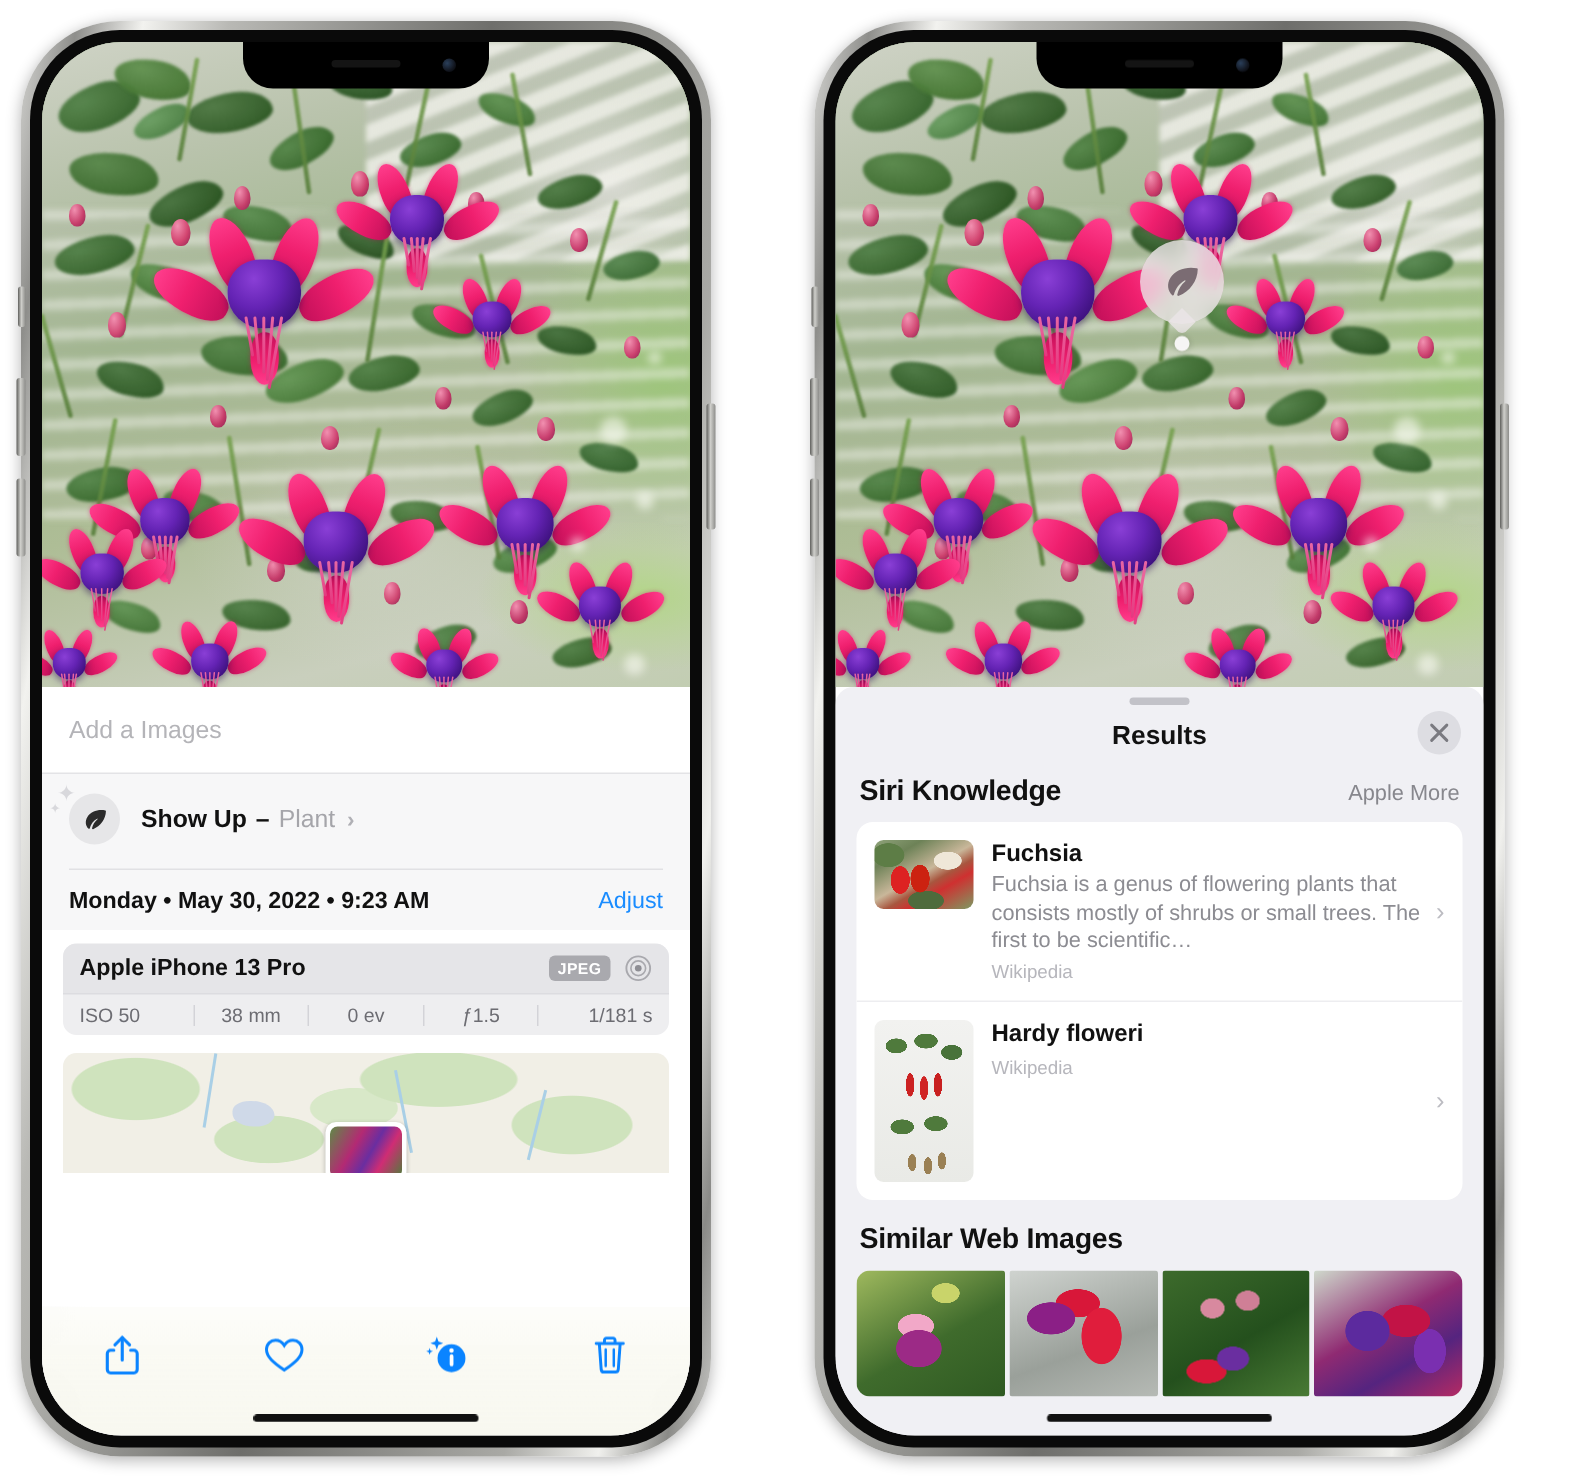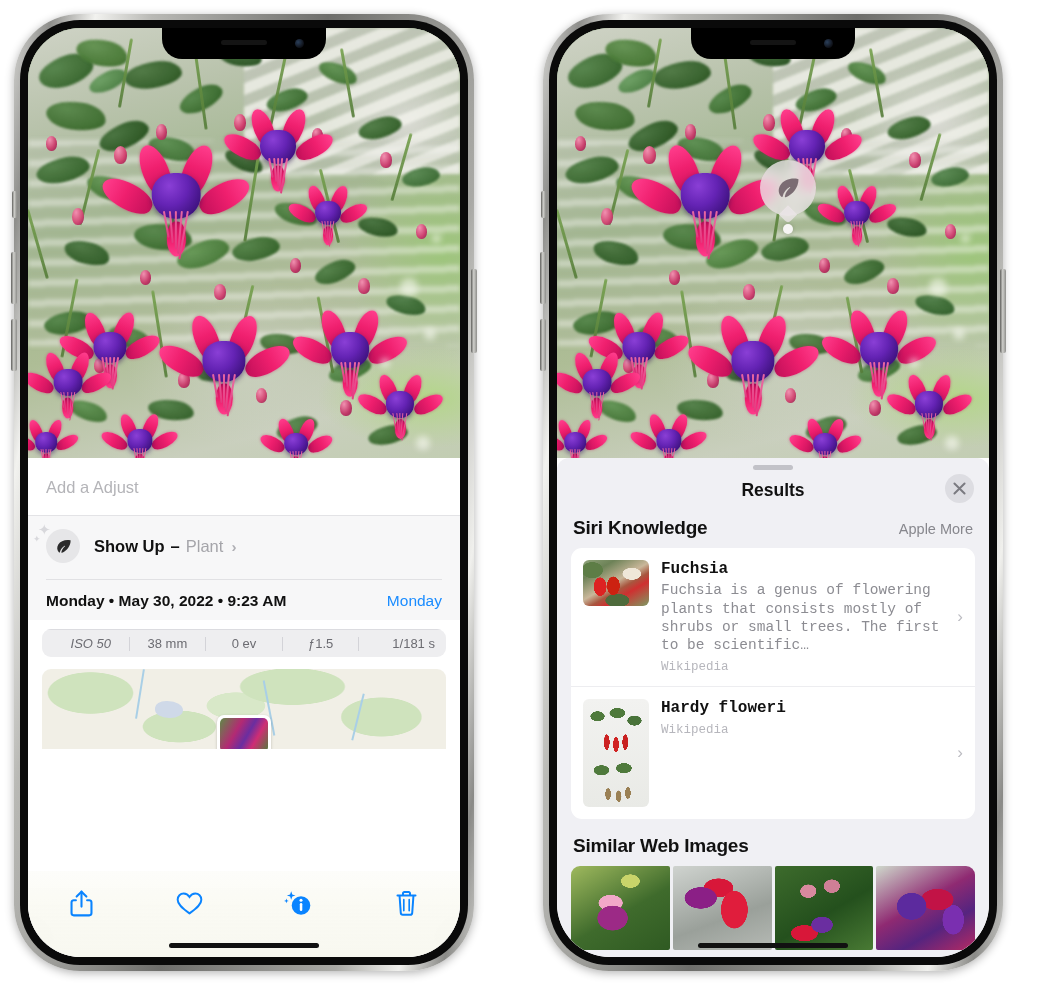--- a/index.html
+++ b/index.html
@@ -92,21 +92,21 @@
   .jpeg{background:#a9a9ae;color:#fff;font-size:10.5px;font-weight:bold;
          padding:2.5px 6px;border-radius:4px;letter-spacing:.3px;}
   .cam-body{padding:7px 11px 8px 11px;}
   .cam-l1{font-size:15px;color:#6c6c72;}
   .cam-l2row{display:flex;justify-content:space-between;align-items:center;margin-top:3px;}
   .cam-l2{font-size:15px;color:#6c6c72;}
   .vibrant{border:1px solid #b6b6bb;color:#85858b;font-size:10.5px;font-weight:bold;
            padding:2.5px 9px;border-radius:9px;letter-spacing:.4px;}
   .exif{display:flex;align-items:center;border-top:1px solid #dcdce0;padding:6px 9px 6px 9px;}
   .exif .it{flex:1;text-align:center;font-size:13px;color:#6c6c72;white-space:nowrap;}
-  .exif .it:first-child{text-align:center;padding-left:2px;font-style:italic;}
+  .exif .it:first-child{text-align:left;padding-left:2px;}
   .exif .it:last-child{text-align:right;padding-right:2px;}
   .exif .vr{width:1px;height:14px;background:#d3d3d8;}
 
   .map{margin:12px 14px 0 14px;height:80px;border-radius:9px 9px 0 0;position:relative;overflow:hidden;
     background:
       radial-gradient(ellipse 70px 34px at 12% 30%,#cfe3bd 0 60%,transparent 62%),
       radial-gradient(ellipse 60px 26px at 34% 72%,#cfe3bd 0 60%,transparent 62%),
       radial-gradient(ellipse 86px 30px at 62% 22%,#cfe3bd 0 60%,transparent 62%),
       radial-gradient(ellipse 66px 32px at 84% 60%,#cfe3bd 0 60%,transparent 62%),
       radial-gradient(ellipse 48px 22px at 48% 46%,#d8e8c8 0 60%,transparent 62%),
@@ -133,21 +133,21 @@
   .res-title{text-align:center;font-size:17.5px;font-weight:bold;color:#111;}
   .close-btn{position:absolute;right:15px;top:4px;width:29px;height:29px;border-radius:50%;
              background:#dddde2;display:flex;align-items:center;justify-content:center;}
   .sec-head{display:flex;justify-content:space-between;align-items:baseline;padding:0 16px 9px 16px;}
   .sec-title{font-size:19px;font-weight:bold;color:#111;letter-spacing:-.2px;}
   .show-more{font-size:14.5px;color:#87878d;}
   .kcard{margin:0 14px;background:#fff;border-radius:11px;overflow:hidden;}
   .krow{display:flex;align-items:flex-start;gap:12px;padding:12px 10px 12px 12px;position:relative;}
   .krow + .krow{border-top:1px solid #ededf0;}
   .kthumb{flex:0 0 auto;border-radius:6px;overflow:hidden;background:#ddd;}
-  .ktext{flex:1;min-width:0;padding-right:6px;font-family:Liberation Mono, monospace;}
+  .ktext{flex:1;min-width:0;padding-right:6px;}
   .ktitle{font-size:16px;font-weight:bold;color:#111;line-height:1.2;}
   .kdesc{font-size:14.5px;color:#8c8c92;line-height:1.27;margin-top:2px;}
   .ksrc{font-size:12.5px;color:#b6b6bc;margin-top:5px;}
   .kchev{position:absolute;right:12px;top:50%;transform:translateY(-50%);
          color:#bcbcc2;font-size:17px;}
   .sim-title{font-size:19px;font-weight:bold;color:#111;padding:16px 16px 9px 16px;letter-spacing:-.2px;}
   .simrow{display:flex;gap:3px;padding:0 14px;}
   .simimg{flex:1;height:84px;border-radius:2px;overflow:hidden;}
   .simrow .simimg:first-child{border-radius:9px 2px 2px 9px;}
   .simrow .simimg:last-child{border-radius:2px 9px 9px 2px;}
@@ -381,21 +381,21 @@
             </div>
             <div style="position: absolute; left: 372px; top: 250px; width: 18px; height: 18px; border-radius: 50%; background: rgba(255, 255, 250, 0.55); filter: blur(3px);"></div>
             <div style="position: absolute; left: 396px; top: 300px; width: 12px; height: 12px; border-radius: 50%; background: rgba(255, 255, 250, 0.55); filter: blur(3px);"></div>
             <div style="position: absolute; left: 352px; top: 330px; width: 10px; height: 10px; border-radius: 50%; background: rgba(255, 255, 250, 0.55); filter: blur(3px);"></div>
             <div style="position: absolute; left: 404px; top: 206px; width: 9px; height: 9px; border-radius: 50%; background: rgba(255, 255, 250, 0.55); filter: blur(3px);"></div>
             <div style="position: absolute; left: 388px; top: 408px; width: 14px; height: 14px; border-radius: 50%; background: rgba(255, 255, 250, 0.55); filter: blur(3px);"></div>
           </div>
       </div>
 
       <div class="sheet" style="top:430px;">
-        <div class="caption-row">Add a Adjust</div>
+        <div class="caption-row">Add a Images</div>
 
         <div class="lookup-row">
           <div class="leaf-chip">
             <span class="spark sp1">✦</span>
             <span class="spark sp2">✦</span>
             <svg width="19" height="19" viewBox="0 0 24 24" aria-hidden="true">
               <path d="M20.5 4.2C14.5 3 8.2 5.1 5.4 9.6c-2.2 3.5-1.6 7.6 1 9.9.4.3.9.2 1-.3.8-3.4 3-6.3 6.1-8.1.3-.2.6.2.4.5-2.4 2-4 4.6-4.6 7.6-.1.5.4.9.9.7 6.2-2.4 10.7-8.6 10.8-15.2 0-.3-.2-.5-.5-.5z" fill="#2b2b2b"></path>
             </svg>
           </div>
           <div class="lookup-txt">
@@ -403,25 +403,36 @@
             <span>–</span>
             <span class="sub">Plant</span>
             <span class="chev">›</span>
           </div>
         </div>
 
         <div class="meta">
           <div class="sep-line"></div>
           <div class="meta-top">
             <div class="meta-date">Monday • May 30, 2022 • 9:23 AM</div>
-            <div class="adjust">Monday</div>
+            <div class="adjust">Adjust</div>
           </div>
         </div>
 
         <div class="cam-card">
+          <div class="cam-head">
+            <div class="cam-title">Apple iPhone 13 Pro</div>
+            <div class="cam-head-r">
+              <span class="jpeg">JPEG</span>
+              <svg width="19" height="19" viewBox="0 0 24 24" aria-hidden="true">
+                <circle cx="12" cy="12" r="10" fill="none" stroke="#a9a9ae" stroke-width="1.6"></circle>
+                <circle cx="12" cy="12" r="6.2" fill="none" stroke="#a9a9ae" stroke-width="1.4"></circle>
+                <circle cx="12" cy="12" r="2.8" fill="#8e8e94"></circle>
+              </svg>
+            </div>
+          </div>
           <div class="exif" id="exif-row">
               <div class="it">ISO 50</div>
               <div class="vr"></div>
               <div class="it">38 mm</div>
               <div class="vr"></div>
               <div class="it">0 ev</div>
               <div class="vr"></div>
               <div class="it">ƒ1.5</div>
               <div class="vr"></div>
               <div class="it">1/181 s</div>

